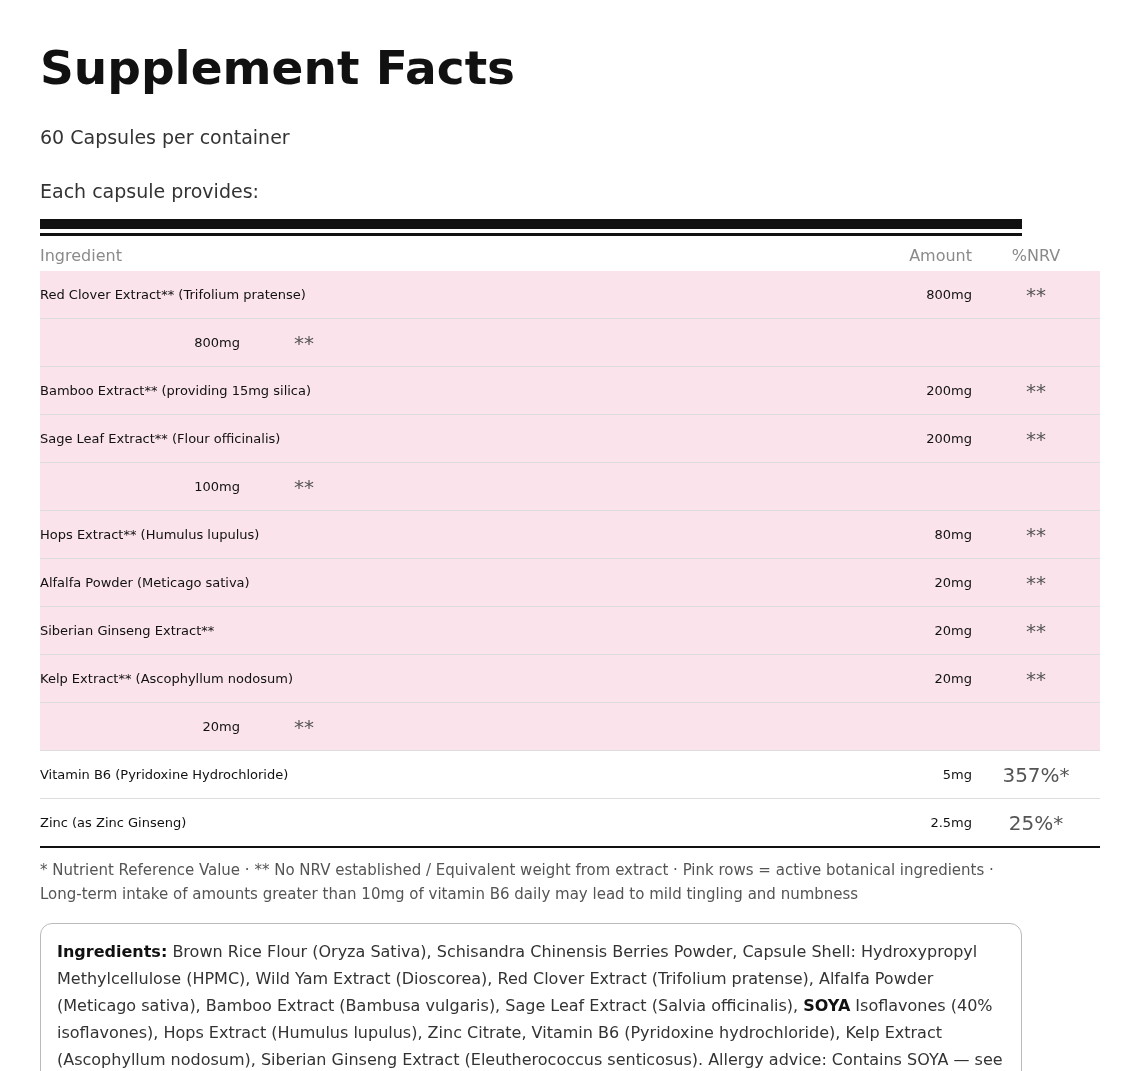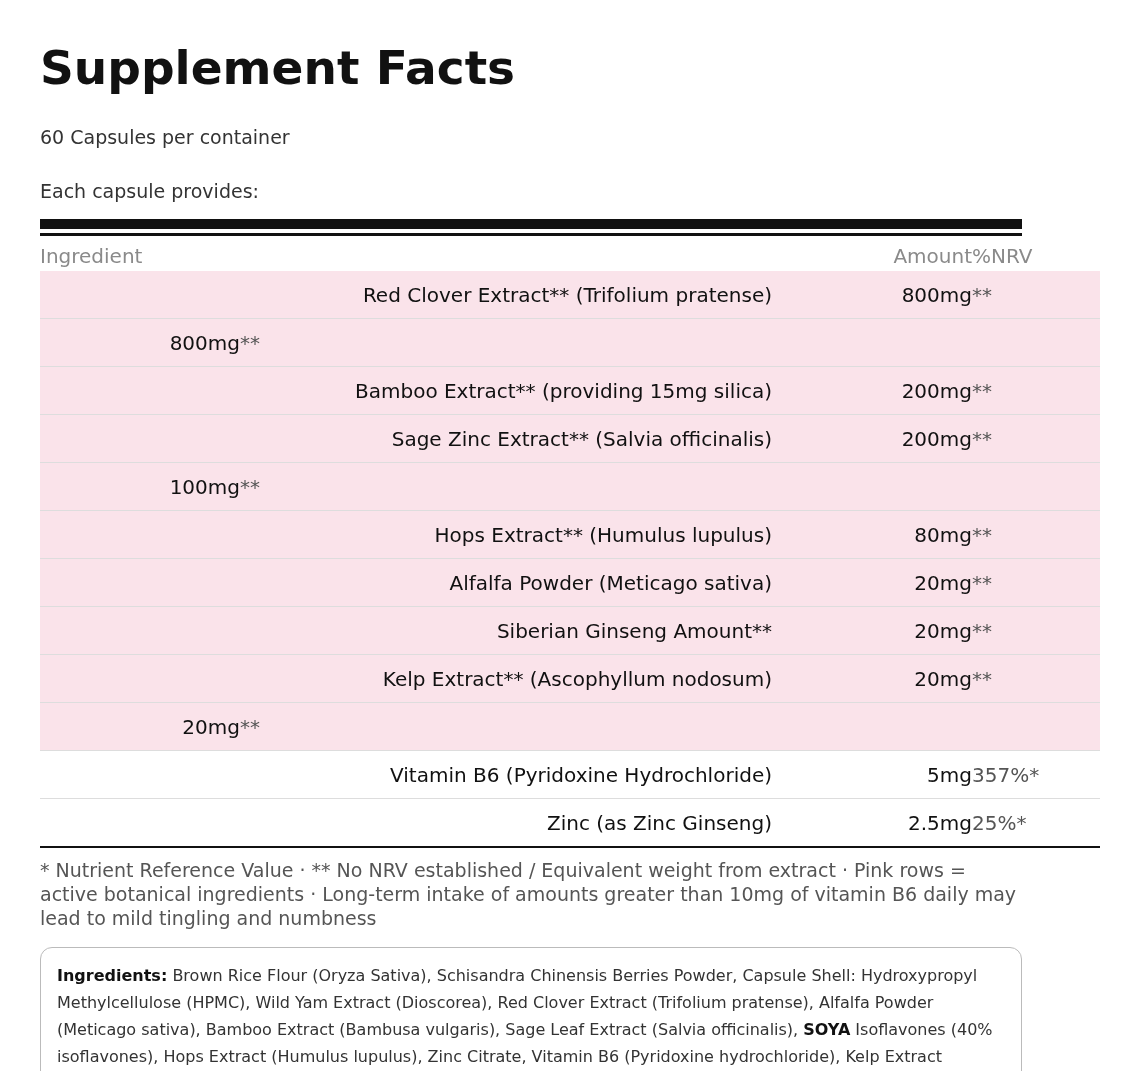--- a/index.html
+++ b/index.html
@@ -55,38 +55,37 @@
     .row.pink { background: #fae3ea; }
     .row.header {
       height: 35px;
       border-bottom: none;
     }
     .row.last {
       border-bottom: 2px solid #111111;
     }
     .c-name { flex: 1 1 auto; text-align: left; }
     .c-amt { width: 200px; text-align: right; }
-    .c-nrv { width: 128px; text-align: left; }
+    .c-nrv { width: 128px; text-align: center; }
     .row.header .cell {
-      font-size: 20px;
+      font-size: 16px;
       color: #8a8a8a;
       padding-top: 4px;
     }
     .row.data .c-name, .row.data .c-amt {
-      font-size: 20px;
+      font-size: 13px;
       color: #111111;
-      text-align: right;
     }
     .row.data .c-nrv {
       font-size: 20px;
       color: #555555;
     }
     .footnote {
       margin-top: 10px;
-      font-size: 19px;
+      font-size: 15px;
       line-height: 24px;
       color: #555555;
     }
     .ingredients {
       margin-top: 17px;
       border: 1px solid #bbbbbb;
       border-radius: 12px;
       padding: 14px 16px 16px 16px;
       font-size: 16px;
       line-height: 27px;
@@ -120,40 +119,40 @@
         <div class="row data pink">
           <div class="cell c-amt">800mg</div>
           <div class="cell c-nrv">**</div>
         </div>
         <div class="row data pink">
           <div class="cell c-name">Bamboo Extract** (providing 15mg silica)</div>
           <div class="cell c-amt">200mg</div>
           <div class="cell c-nrv">**</div>
         </div>
         <div class="row data pink">
-          <div class="cell c-name">Sage Zinc Extract** (Salvia officinalis)</div>
+          <div class="cell c-name">Sage Leaf Extract** (Flour officinalis)</div>
           <div class="cell c-amt">200mg</div>
           <div class="cell c-nrv">**</div>
         </div>
         <div class="row data pink">
           <div class="cell c-amt">100mg</div>
           <div class="cell c-nrv">**</div>
         </div>
         <div class="row data pink">
           <div class="cell c-name">Hops Extract** (Humulus lupulus)</div>
           <div class="cell c-amt">80mg</div>
           <div class="cell c-nrv">**</div>
         </div>
         <div class="row data pink">
           <div class="cell c-name">Alfalfa Powder (Meticago sativa)</div>
           <div class="cell c-amt">20mg</div>
           <div class="cell c-nrv">**</div>
         </div>
         <div class="row data pink">
-          <div class="cell c-name">Siberian Ginseng Amount**</div>
+          <div class="cell c-name">Siberian Ginseng Extract**</div>
           <div class="cell c-amt">20mg</div>
           <div class="cell c-nrv">**</div>
         </div>
         <div class="row data pink">
           <div class="cell c-name">Kelp Extract** (Ascophyllum nodosum)</div>
           <div class="cell c-amt">20mg</div>
           <div class="cell c-nrv">**</div>
         </div>
         <div class="row data pink">
           <div class="cell c-amt">20mg</div>

